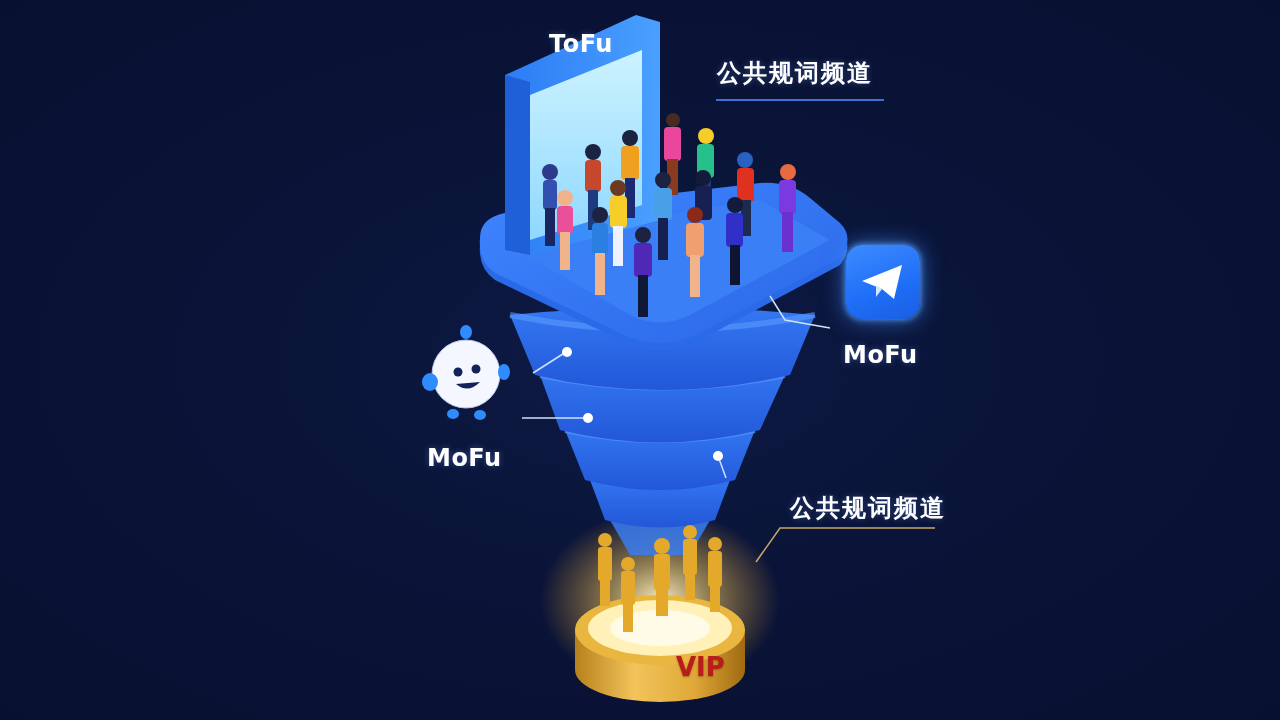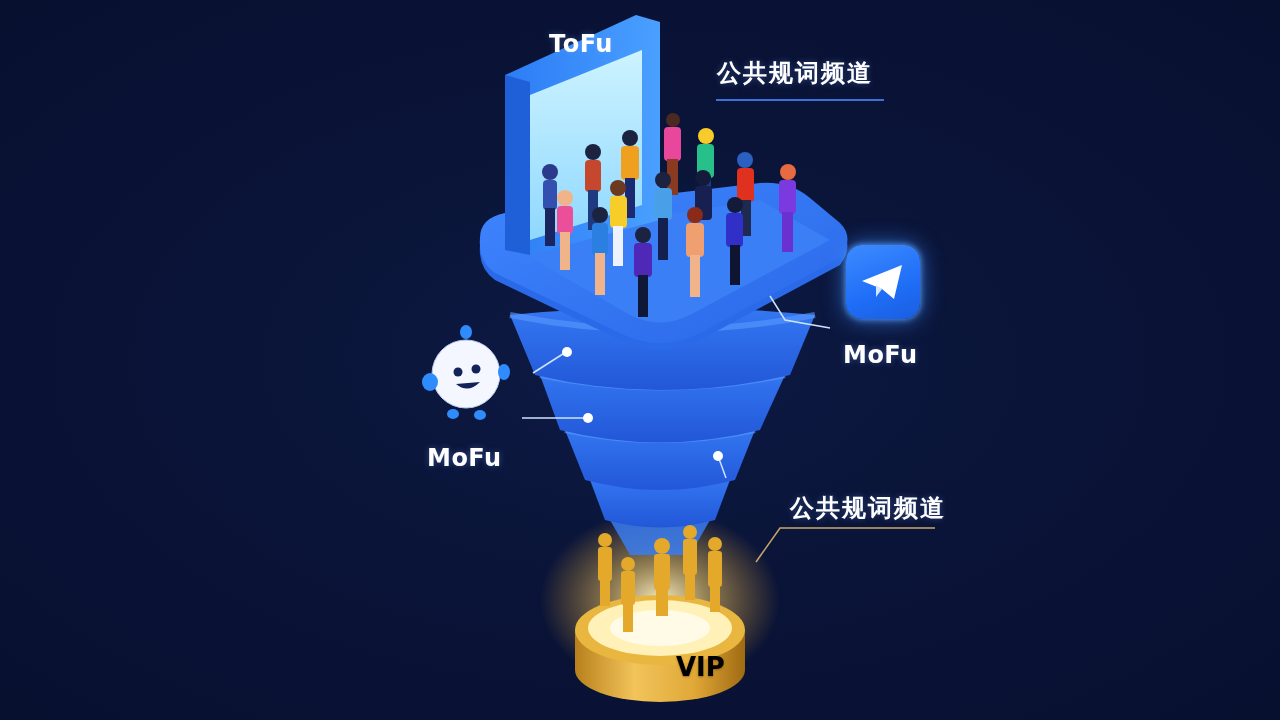--- a/index.html
+++ b/index.html
@@ -240,14 +240,14 @@
 
   <div class="label label-cn" style="left:717px; top:57px;">公共规词频道</div>
   <div class="underline" style="left:716px; top:99px; width:168px; background:#3d6fd6;"></div>
 
   <div class="label label-en" style="left:843px; top:341px;">MoFu</div>
 
   <div class="label label-en" style="left:427px; top:444px;">MoFu</div>
 
   <div class="label label-cn" style="left:790px; top:492px;">公共规词频道</div>
 
-  <div class="label" style="left:676px; top:652px; font-size:26px; color:#000000; text-shadow:0 1px 2px rgba(120,70,0,0.6);">VIP</div>
+  <div class="label" style="left:676px; top:652px; font-size:26px; color:#b91c1c; text-shadow:0 1px 2px rgba(120,70,0,0.6);">VIP</div>
 </div>
 
 </body></html>

